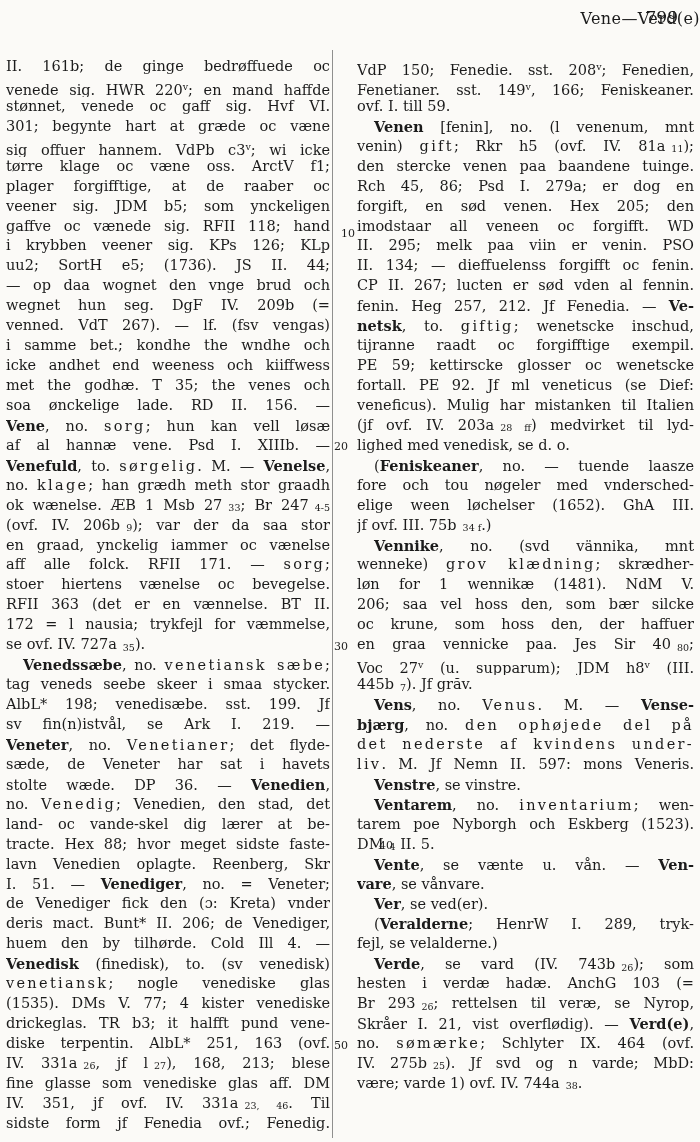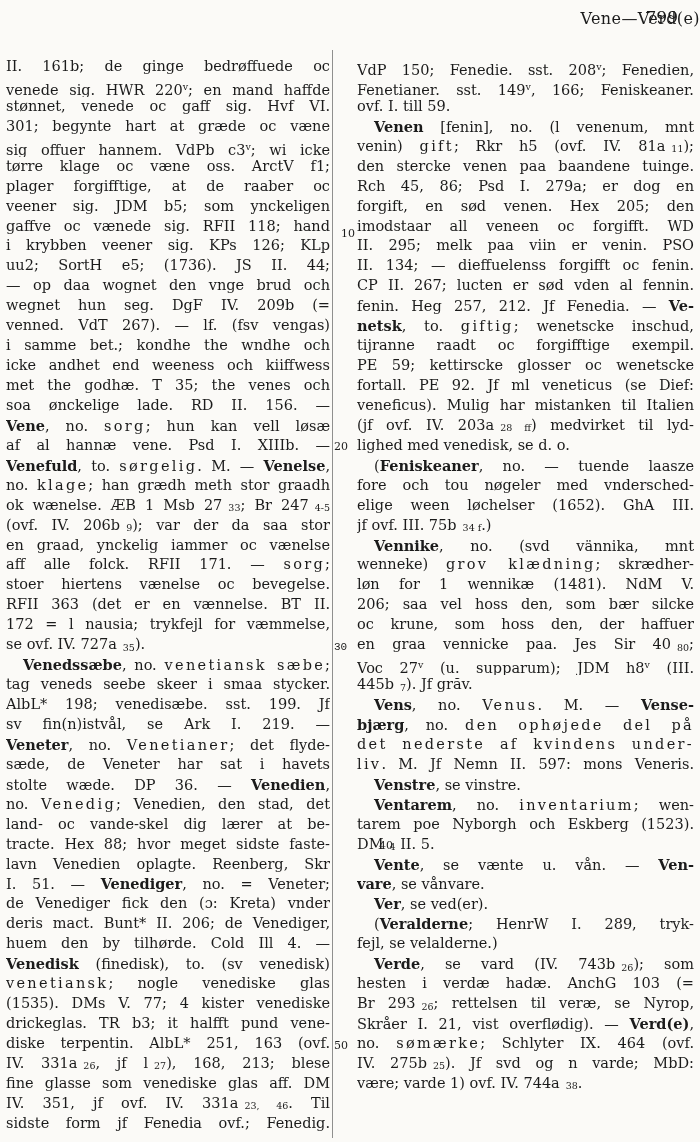--- a/index.html
+++ b/index.html
@@ -156,16 +156,16 @@
       <div class="line ind"><span class="bold">Verde</span>, se vard (IV. 743b<span class="sub">26</span>); som</div>
       <div class="line">hesten i verdæ hadæ. AnchG 103 (=</div>
       <div class="line">Br 293<span class="sub">26</span>; rettelsen til veræ, se Nyrop,</div>
       <div class="line">Skråer I. 21, vist overflødig). — <span class="bold">Verd(e)</span>,</div>
       <div class="line">no. <span class="spaced">sømærke</span>; Schlyter IX. 464 (ovf.</div>
       <div class="line">IV. 275b<span class="sub">25</span>). Jf svd og n varde; MbD:</div>
       <div class="line end">være; varde 1) ovf. IV. 744a<span class="sub">38</span>.</div>
     </div>
 <div class="gutter-num" style="top: 228px; text-align: right;">10</div>
     <div class="gutter-num" style="top: 441.05px;">20</div>
-    <div class="gutter-num" style="top: 640.55px; font-family: Liberation Mono, monospace;">30</div>
+    <div class="gutter-num" style="top: 640.55px;">30</div>
     <div class="gutter-num" style="top: 840.05px; padding-left: 45px;">40</div>
     <div class="gutter-num" style="top: 1039.55px;">50</div>
   </div>
 
 </body></html>

